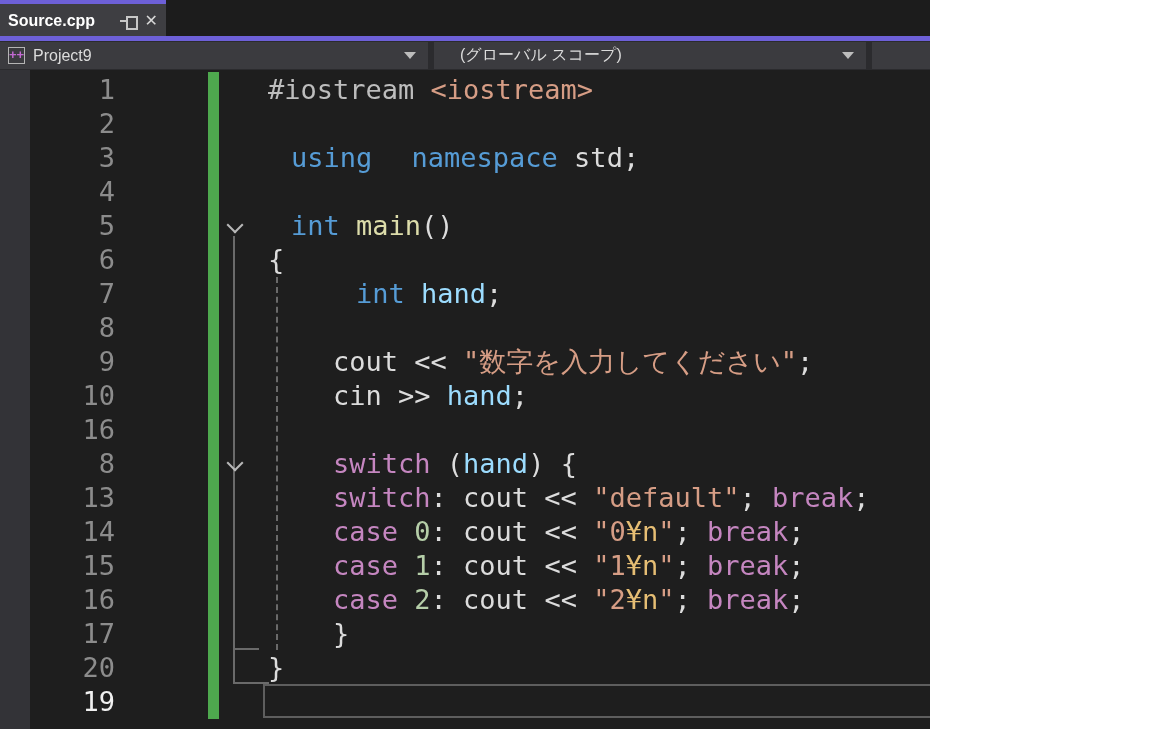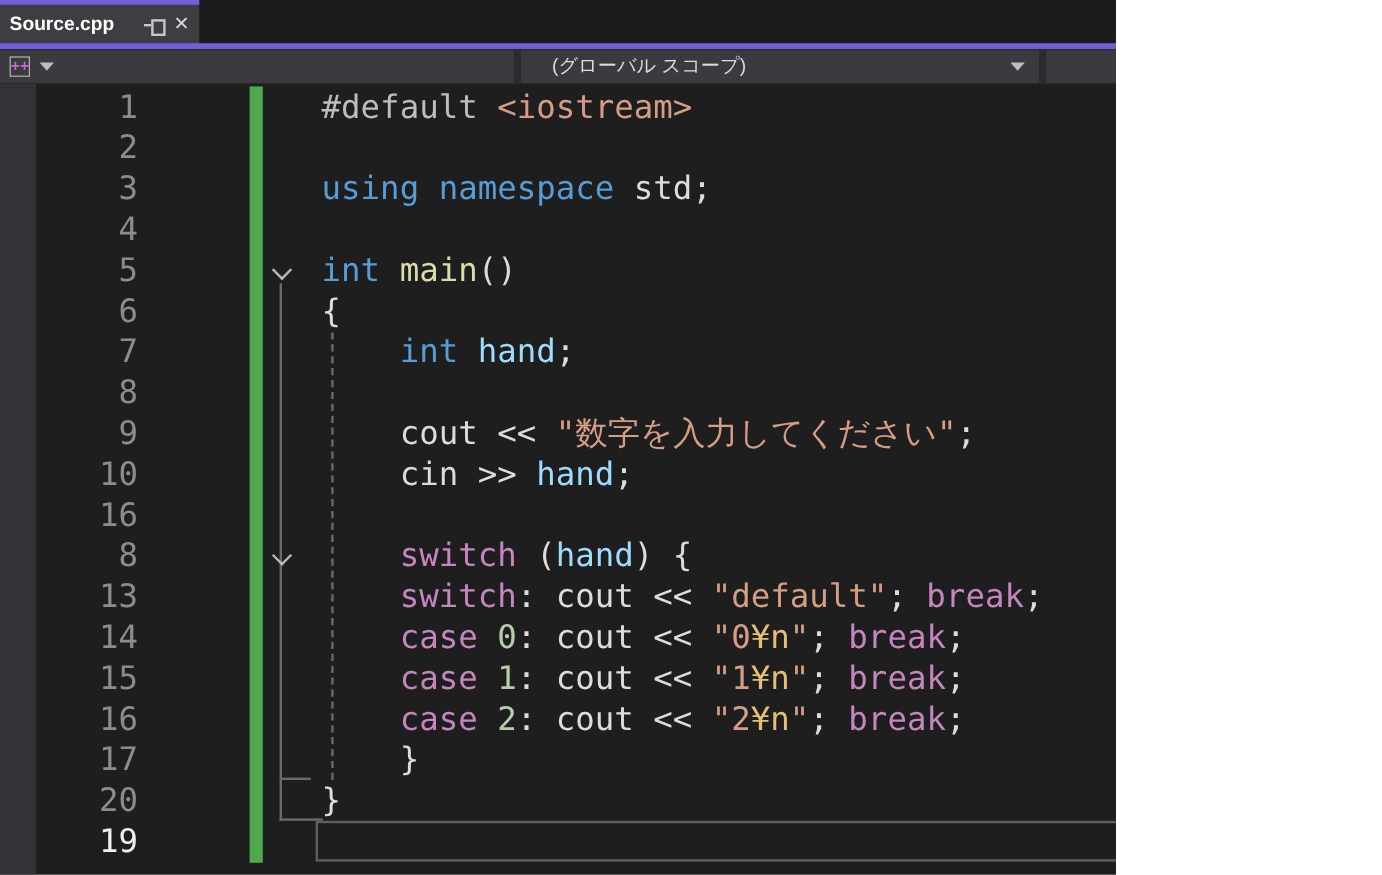--- a/index.html
+++ b/index.html
@@ -43,21 +43,21 @@
   .chev::after { content:""; position:absolute; left:3px; top:2px; width:10px; height:10px;
                  border-right:2px solid #b8b8b8; border-bottom:2px solid #b8b8b8; transform:rotate(45deg); }
   .current-line { position:absolute; left:263px; top:614px; width:700px; height:34px;
                   border:2px solid var(--current_line_border,#5e5e5e); }
   .lines { position:absolute; left:0; top:3px; right:0; }
   .line { height:34px; display:flex; white-space:pre; }
   .ln { width:115px; text-align:right; color:var(--line_number,#8c8c8c); flex:none; }
   .ln.active { color:var(--line_number_active,#f0f0f0);text-align:right; }
   .code { margin-left:153px; }
 
-  .c-kw    { color:var(--c-kw,#569cd6); }
+  .c-kw    { color:var(--c-kw,#569cd6);margin-left:23px; }
   .c-ctrl  { color:var(--c-ctrl,#c586c0); }
   .c-str   { color:var(--c-str,#d69d85); }
   .c-esc   { color:var(--c-esc,#e6be74); }
   .c-num   { color:var(--c-num,#b5cea8); }
   .c-var   { color:var(--c-var,#9cdcfe); }
   .c-fn    { color:var(--c-fn,#dcdcaa); }
   .c-pre   { color:var(--c-pre,#bdbdbd); }
   .c-plain { color:var(--c-plain,#dcdcdc); }
 </style>
 </head>
@@ -71,39 +71,40 @@
         <span class="tab-label">Source.cpp</span>
         <span class="pin"></span>
         <span class="close">✕</span>
       </div>
       <div class="tab-underline"></div>
     </div>
 
     <div class="navbar">
       <div class="combo combo-project">
         <span class="cpp-icon">++</span>
+        <span class="combo-label">Project9</span>
         <span class="dd-arrow"></span>
       </div>
       <div class="combo combo-scope">
         <span class="combo-label">(グローバル スコープ)</span>
         <span class="dd-arrow"></span>
       </div>
       <div class="combo combo-empty"></div>
     </div>
 
     <div class="editor">
       <div class="gutter-strip"></div>
       <div class="green-bar"></div>
       <div class="outline-line"></div>
       <div class="outline-tick-inner"></div>
       <div class="outline-tick-outer"></div>
       <div class="indent-guide"></div>
       <div class="current-line"></div>
       <div class="lines">
-          <div class="line"><span class="ln">1</span><span class="code"><span class="c-pre">#default </span><span class="c-str">&lt;iostream&gt;</span></span></div>
+          <div class="line"><span class="ln">1</span><span class="code"><span class="c-pre">#iostream </span><span class="c-str">&lt;iostream&gt;</span></span></div>
           <div class="line"><span class="ln">2</span><span class="code"></span></div>
           <div class="line"><span class="ln">3</span><span class="code"><span class="c-kw">using</span><span class="c-plain"> </span><span class="c-kw">namespace</span><span class="c-plain"> std;</span></span></div>
           <div class="line"><span class="ln">4</span><span class="code"></span></div>
           <div class="line"><span class="ln">5</span><span class="code"><span class="c-kw">int</span><span class="c-plain"> </span><span class="c-fn">main</span><span class="c-plain">()</span></span></div>
           <div class="line"><span class="ln">6</span><span class="code"><span class="c-plain">{</span></span></div>
           <div class="line"><span class="ln">7</span><span class="code"><span class="c-plain">    </span><span class="c-kw">int</span><span class="c-plain"> </span><span class="c-var">hand</span><span class="c-plain">;</span></span></div>
           <div class="line"><span class="ln">8</span><span class="code"></span></div>
           <div class="line"><span class="ln">9</span><span class="code"><span class="c-plain">    cout &lt;&lt; </span><span class="c-str">"数字を入力してください"</span><span class="c-plain">;</span></span></div>
           <div class="line"><span class="ln">10</span><span class="code"><span class="c-plain">    cin &gt;&gt; </span><span class="c-var">hand</span><span class="c-plain">;</span></span></div>
           <div class="line"><span class="ln">16</span><span class="code"></span></div>

